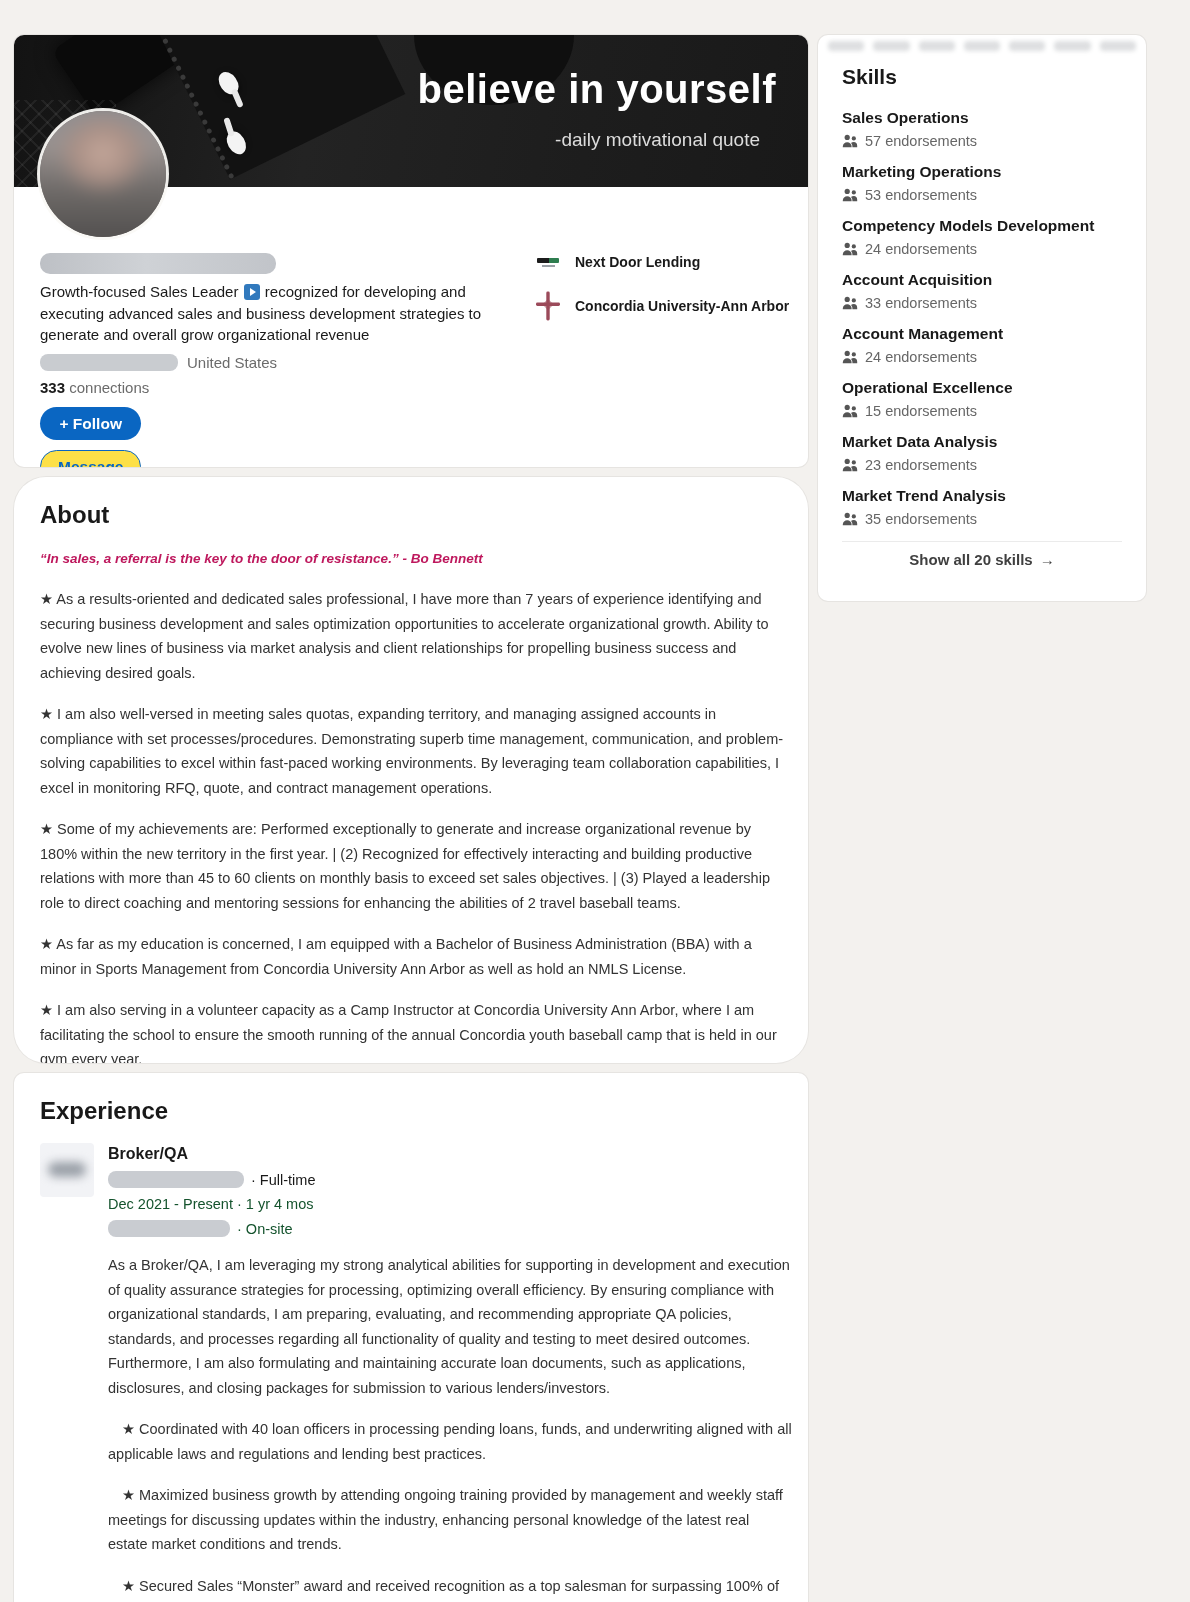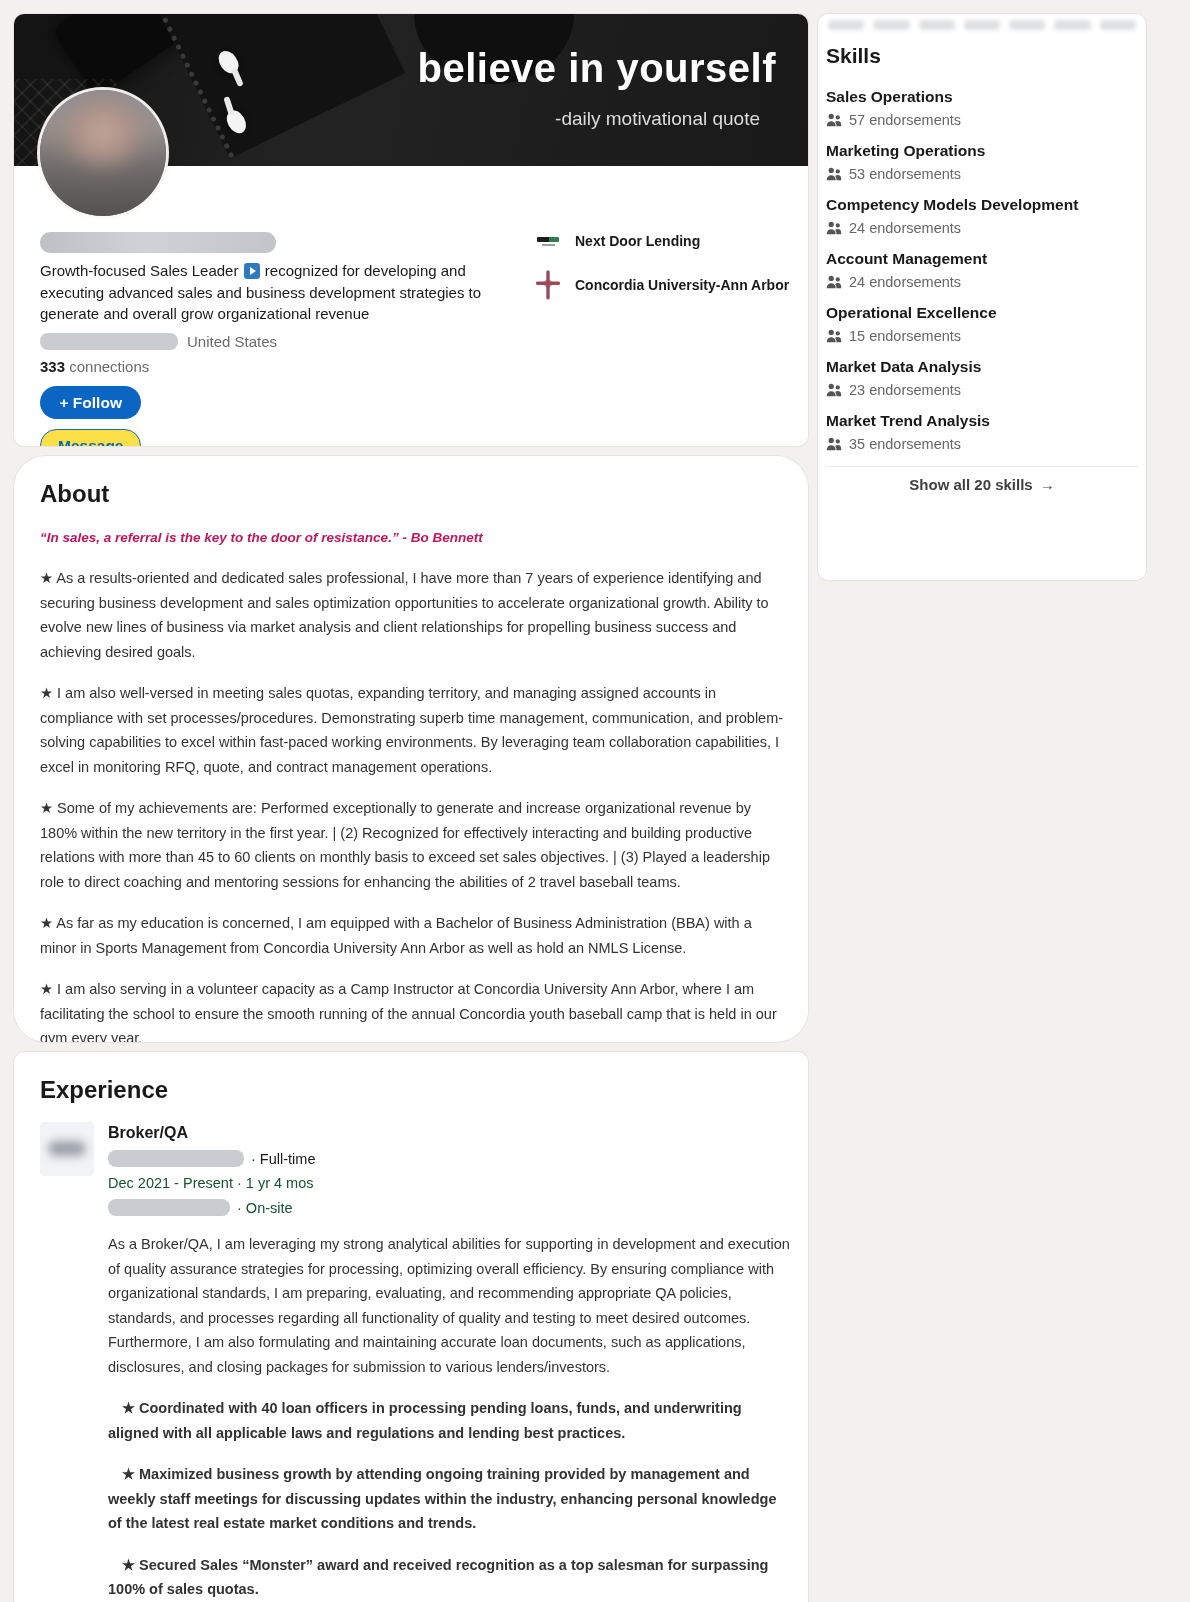--- a/index.html
+++ b/index.html
@@ -2,21 +2,21 @@
 <html><head>
 <meta charset="utf-8">
 <style>
   html,body { margin:0; padding:0; }
   body {
     width:1190px; height:1602px; position:relative; overflow:hidden;
     background:#f3f1ee;
     font-family:"Liberation Sans", sans-serif;
     -webkit-font-smoothing:antialiased;
   }
-  .card { position:absolute; background:#fff; border-radius:10px; box-shadow:0 0 0 1px rgba(0,0,0,0.05); }
+  .card { position:absolute; background:#fff; border-radius:10px; box-shadow:0 0 0 1px rgba(0,0,0,0.05);margin-top:21px; }
 
   
   .profile-card { left:14px; top:14px; width:794px; height:432px; overflow:hidden; }
   .banner { position:relative; height:152px; overflow:hidden;
     background:linear-gradient(100deg,#131313 0%, #232323 38%, #1d1d1d 72%, #191919 100%); }
   .deco-phone { position:absolute; left:48px; top:-30px; width:140px; height:80px; background:#0a0a0a;
     border-radius:10px; transform:rotate(-34deg); box-shadow:0 0 20px rgba(0,0,0,.7); }
   .deco-notebook { position:absolute; left:170px; top:-55px; width:190px; height:165px; background:#121212;
     transform:rotate(-26deg); border-left:5px dotted #3a3a3a; }
   .deco-cup { position:absolute; left:400px; top:-70px; width:160px; height:140px; border-radius:50%; background:#0f0f0f; }
@@ -91,28 +91,28 @@
   .exp-role { font-size:16px; font-weight:700; color:#191919; margin:0 0 8px; }
   .exp-meta { font-size:14.5px; margin:0 0 8px; }
   .exp-meta.dark { color:#191919; }
   .exp-meta.gray { color:#14532d; }
   .pill { display:inline-block; height:17px; border-radius:8px; background:#c9ccd1;
     vertical-align:-3px; margin-right:7px; filter:blur(.6px); }
   .pill-company { width:136px; }
   .pill-loc { width:122px; }
   .exp-desc { margin-top:16px; }
   .exp-desc .para { width:684px; }
-  .para.bullet { text-indent:14px;font-weight:bold; }
+  .para.bullet { text-indent:14px; }
 
   
   .skills-card { left:818px; top:14px; width:328px; height:566px; overflow:hidden; }
   .blur-strip { position:absolute; left:10px; top:6px; right:10px; height:10px; display:flex;
     gap:9px; opacity:.45; filter:blur(2px); }
   .blur-strip span { flex:1; background:#b6b9bd; border-radius:4px; }
-  .skills-inner { padding:30px 8px 0; }
+  .skills-inner { padding:30px 24px 0; }
   .skills-h { font-size:21px; font-weight:700; color:#191919; margin:0 0 20px; }
   .skill-item { margin-bottom:14px; }
   .skill-name { font-size:15.5px; font-weight:600; color:#191919; margin-bottom:6px; }
   .skill-endorse { font-size:14.5px; color:#666; display:flex; align-items:center; gap:7px; }
   .skill-endorse svg { flex:none; }
   .skills-divider { border-top:1px solid #ebebeb; margin-top:3px; }
   .skills-footer { height:34px; display:flex; align-items:center; justify-content:center; gap:7px;
     font-size:15px; font-weight:600; color:#3f3f3f; cursor:pointer; }
 </style>
 </head>
@@ -260,20 +260,32 @@
               <svg width="16" height="16" viewBox="0 0 16 16" fill="#555">
                 <circle cx="5.2" cy="4.4" r="2.6"></circle>
                 <path d="M.8 13.6c0-2.7 2-4.4 4.4-4.4s4.4 1.7 4.4 4.4v.6H.8z"></path>
                 <circle cx="11.8" cy="5.4" r="2.1"></circle>
                 <path d="M10.4 14.2v-.6c0-1.5-.5-2.8-1.4-3.7.8-.5 1.7-.8 2.8-.8 2 0 3.4 1.4 3.4 3.6v1.5z"></path>
               </svg>
               <span>24 endorsements</span>
             </div>
           </div>
           <div class="skill-item">
+            <div class="skill-name">Account Acquisition</div>
+            <div class="skill-endorse">
+              <svg width="16" height="16" viewBox="0 0 16 16" fill="#555">
+                <circle cx="5.2" cy="4.4" r="2.6"></circle>
+                <path d="M.8 13.6c0-2.7 2-4.4 4.4-4.4s4.4 1.7 4.4 4.4v.6H.8z"></path>
+                <circle cx="11.8" cy="5.4" r="2.1"></circle>
+                <path d="M10.4 14.2v-.6c0-1.5-.5-2.8-1.4-3.7.8-.5 1.7-.8 2.8-.8 2 0 3.4 1.4 3.4 3.6v1.5z"></path>
+              </svg>
+              <span>33 endorsements</span>
+            </div>
+          </div>
+          <div class="skill-item">
             <div class="skill-name">Account Management</div>
             <div class="skill-endorse">
               <svg width="16" height="16" viewBox="0 0 16 16" fill="#555">
                 <circle cx="5.2" cy="4.4" r="2.6"></circle>
                 <path d="M.8 13.6c0-2.7 2-4.4 4.4-4.4s4.4 1.7 4.4 4.4v.6H.8z"></path>
                 <circle cx="11.8" cy="5.4" r="2.1"></circle>
                 <path d="M10.4 14.2v-.6c0-1.5-.5-2.8-1.4-3.7.8-.5 1.7-.8 2.8-.8 2 0 3.4 1.4 3.4 3.6v1.5z"></path>
               </svg>
               <span>24 endorsements</span>
             </div>

